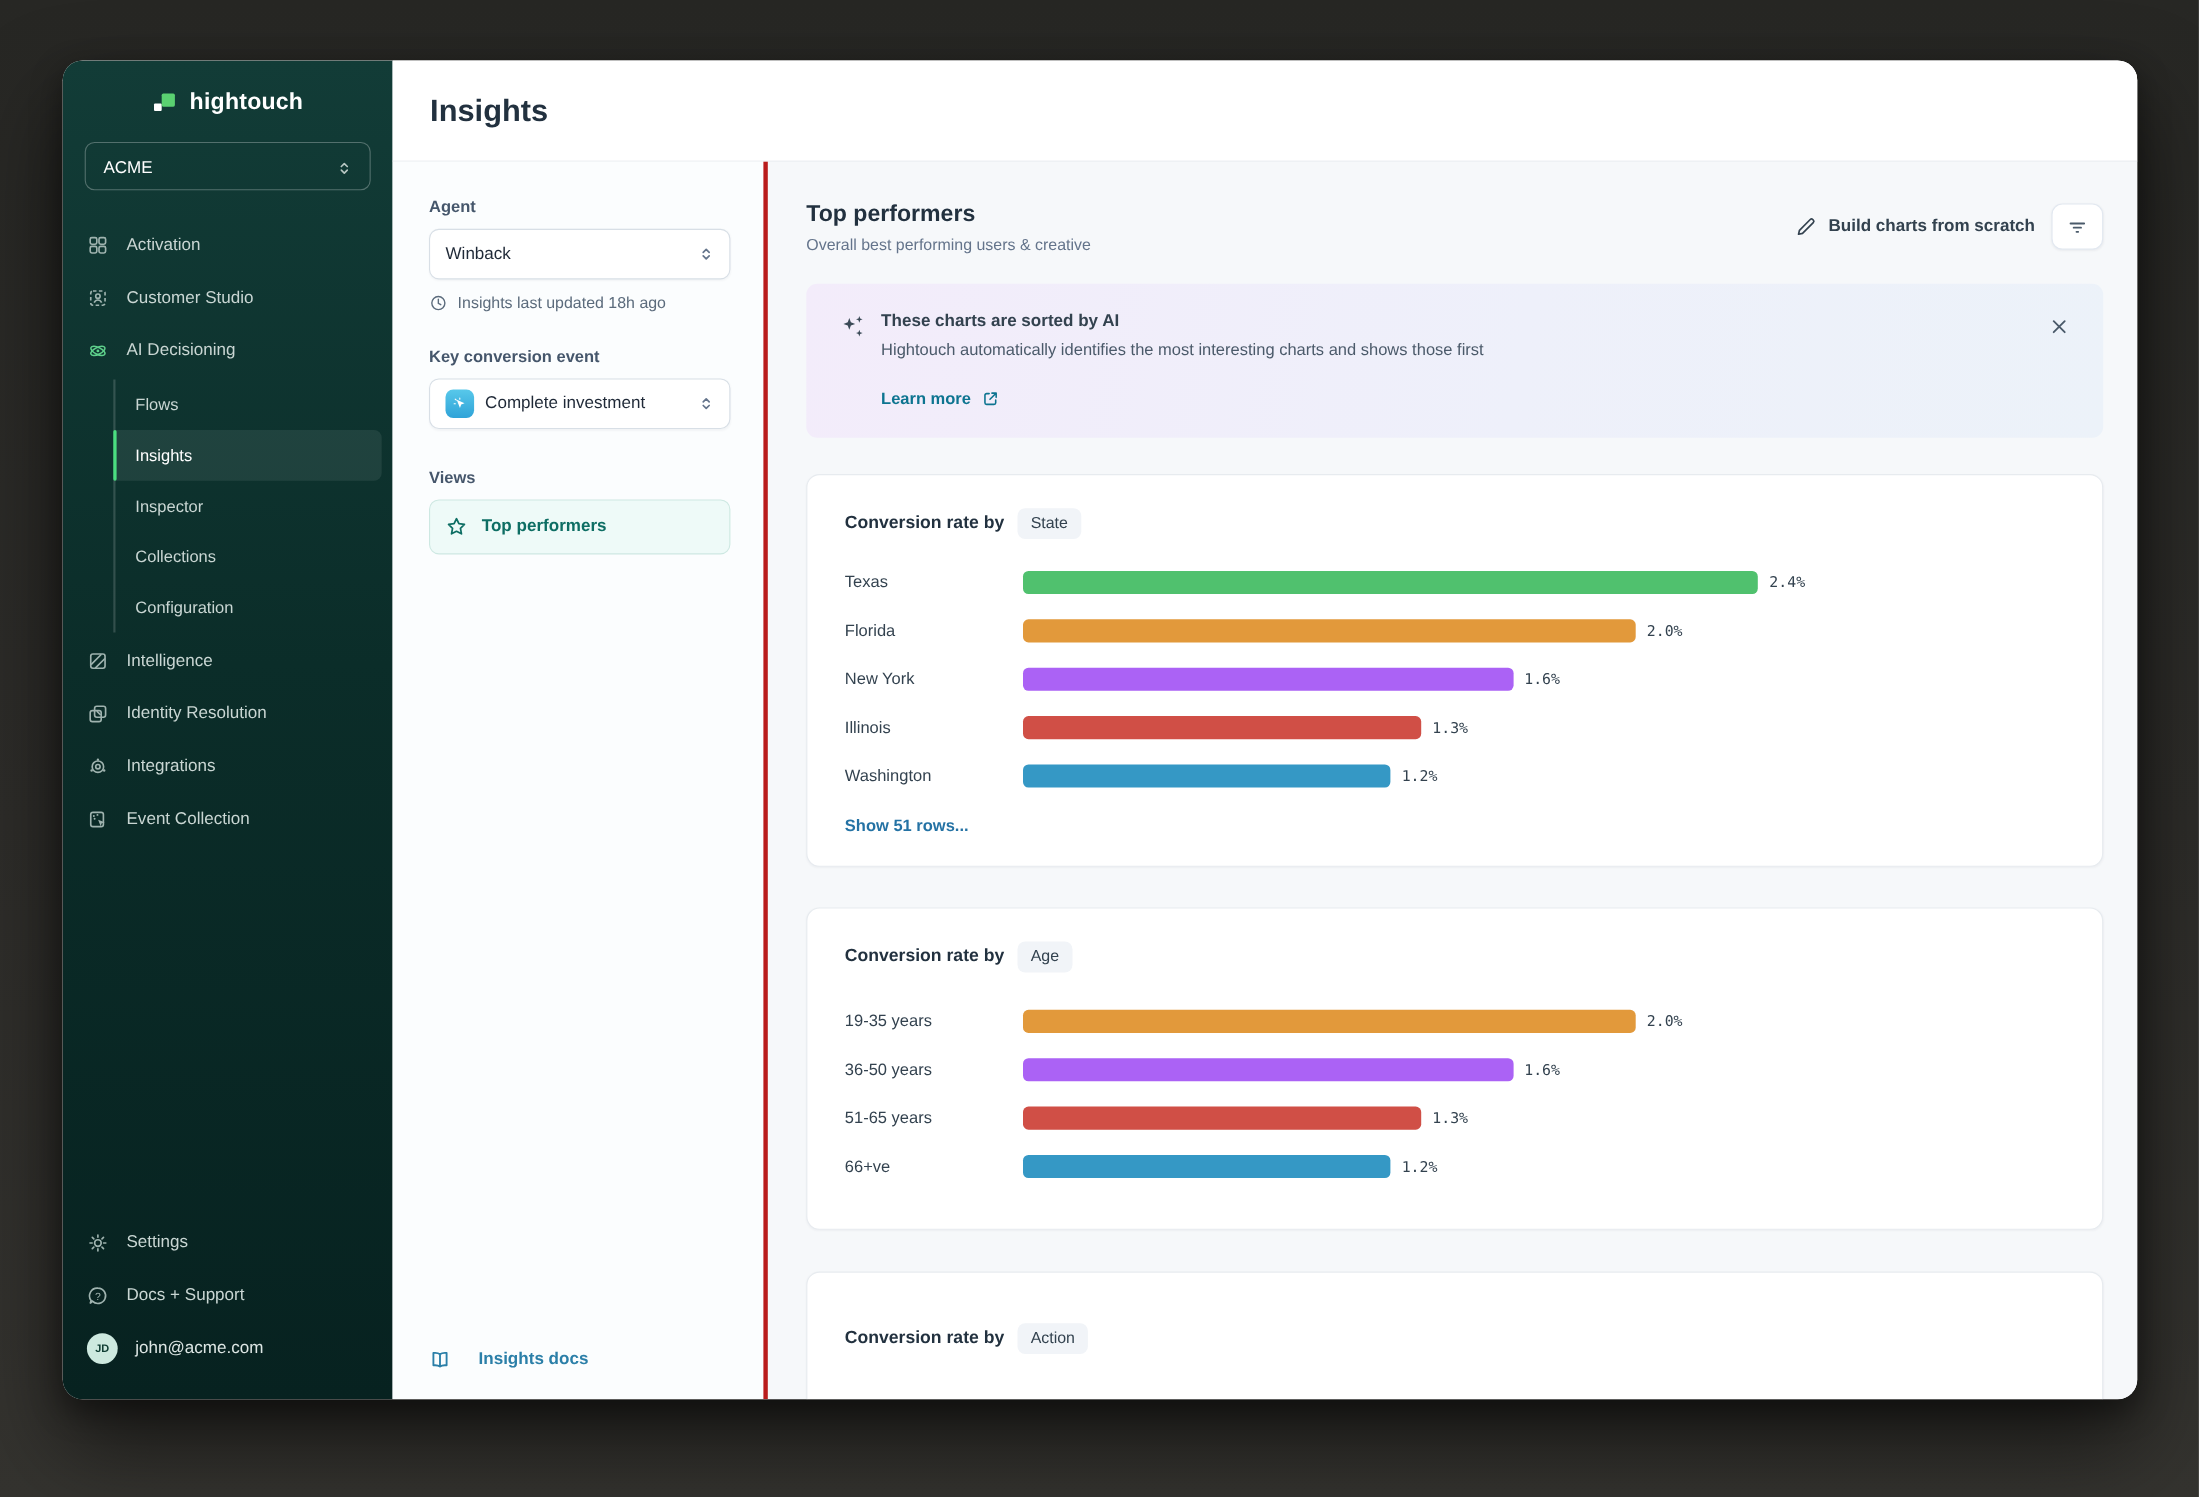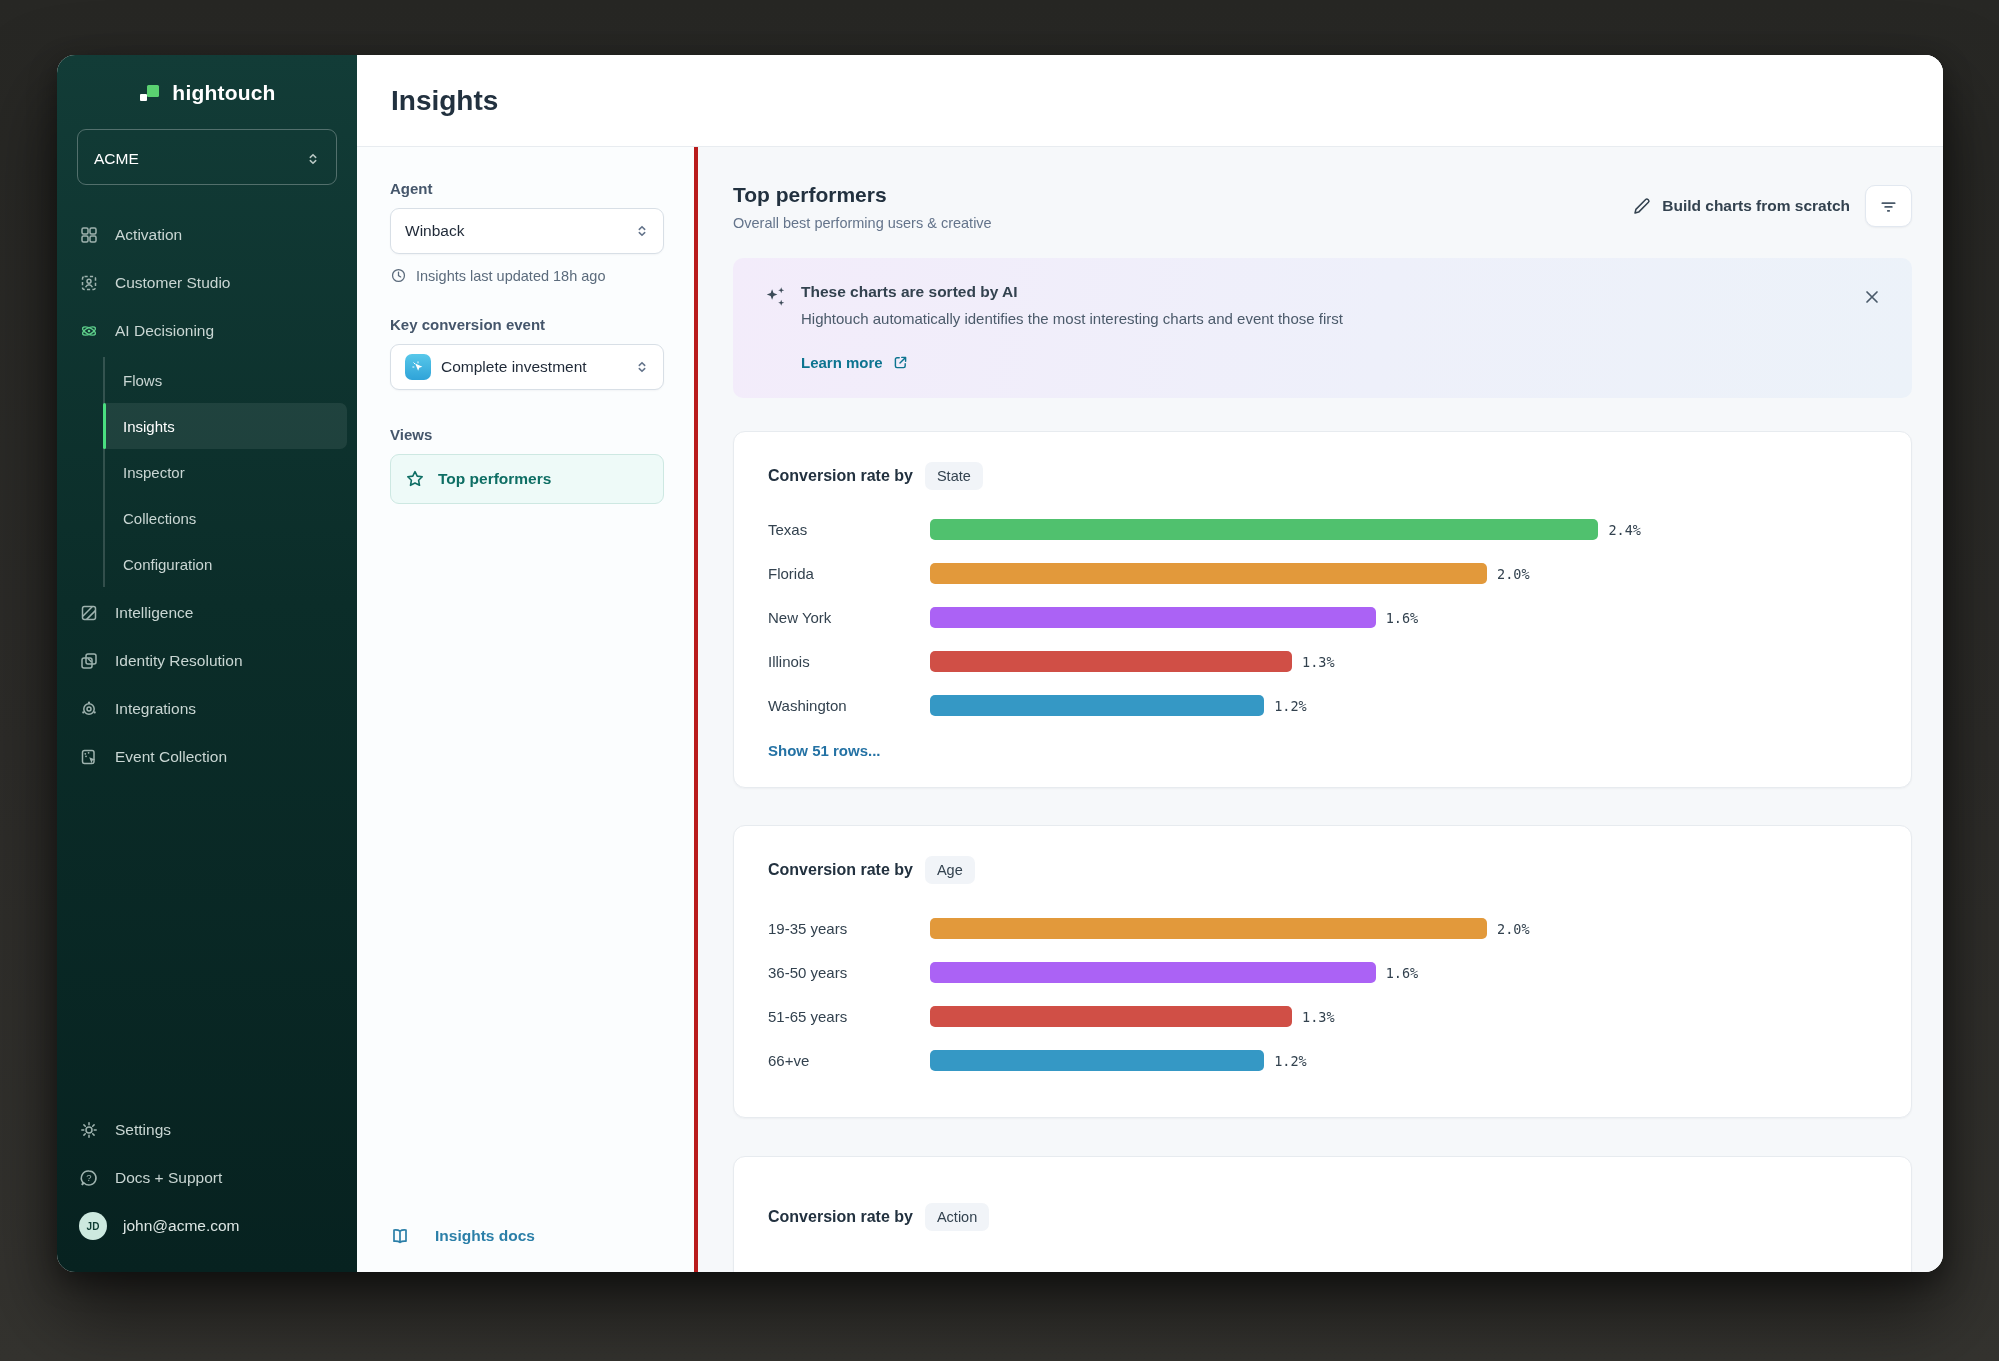--- a/index.html
+++ b/index.html
@@ -21,21 +21,21 @@
 
   
   .sidebar {
     width:300px; flex:0 0 300px; height:100%;
     background:linear-gradient(180deg,#123c37 0%,#0b2d29 45%,#072220 100%);
     color:#c9d6d3; display:flex; flex-direction:column; padding:26px 0 22px 0;
   }
   .logo-row { display:flex; align-items:center; gap:10px; padding:0 22px;justify-content:center; }
   .logo-text { color:#fff; font-size:21px; font-weight:700; letter-spacing:.2px; }
   .workspace-select {
-    margin:24px 20px 0 20px; height:56px; border:1px solid rgba(255,255,255,.28);
+    margin:24px 20px 0 20px; height:44px; border:1px solid rgba(255,255,255,.28);
     border-radius:9px; display:flex; align-items:center; justify-content:space-between;
     padding:4px 14px 0 16px; color:#fff; font-size:15.5px; cursor:pointer;
   }
   .nav { margin-top:26px; display:flex; flex-direction:column; }
   .nav-item {
     height:48px; display:flex; align-items:center; gap:16px; padding:0 22px;
     font-size:15.5px; color:#c9d6d3; cursor:pointer; white-space:nowrap;
   }
   .nav-item .ic { color:#9fb3af; }
   .nav-item.green-ic .ic { color:#5ecf8b; }
@@ -386,21 +386,21 @@
         <div class="ai-banner">
           <span style="margin-top:2px;">
             <svg width="26" height="26" viewBox="0 0 20 20" fill="#3b4a57">
                 <path d="M7 3.2l1.1 3 3 1.1-3 1.1-1.1 3-1.1-3-3-1.1 3-1.1z"></path>
                 <path d="M14 1.8l.6 1.7 1.7.6-1.7.6-.6 1.7-.6-1.7-1.7-.6 1.7-.6z"></path>
                 <path d="M14 11.4l.6 1.7 1.7.6-1.7.6-.6 1.7-.6-1.7-1.7-.6 1.7-.6z"></path>
               </svg>
           </span>
           <div class="txt">
             <div class="banner-title">These charts are sorted by AI</div>
-            <div class="banner-body">Hightouch automatically identifies the most interesting charts and event those first</div>
+            <div class="banner-body">Hightouch automatically identifies the most interesting charts and shows those first</div>
             <div class="learn-more">
               <span>Learn more</span>
               <span>
                   <svg width="17" height="17" viewBox="0 0 20 20" fill="none" stroke="#0d7490" stroke-width="1.7" stroke-linecap="round" stroke-linejoin="round">
                     <path d="M8.5 4.5H5.8A1.8 1.8 0 0 0 4 6.3v7.9A1.8 1.8 0 0 0 5.8 16h7.9a1.8 1.8 0 0 0 1.8-1.8v-2.7M11.5 4h4.5v4.5M15.6 4.4L9.4 10.6"></path>
                   </svg>
                 </span>
             </div>
           </div>
           <span class="banner-close">

